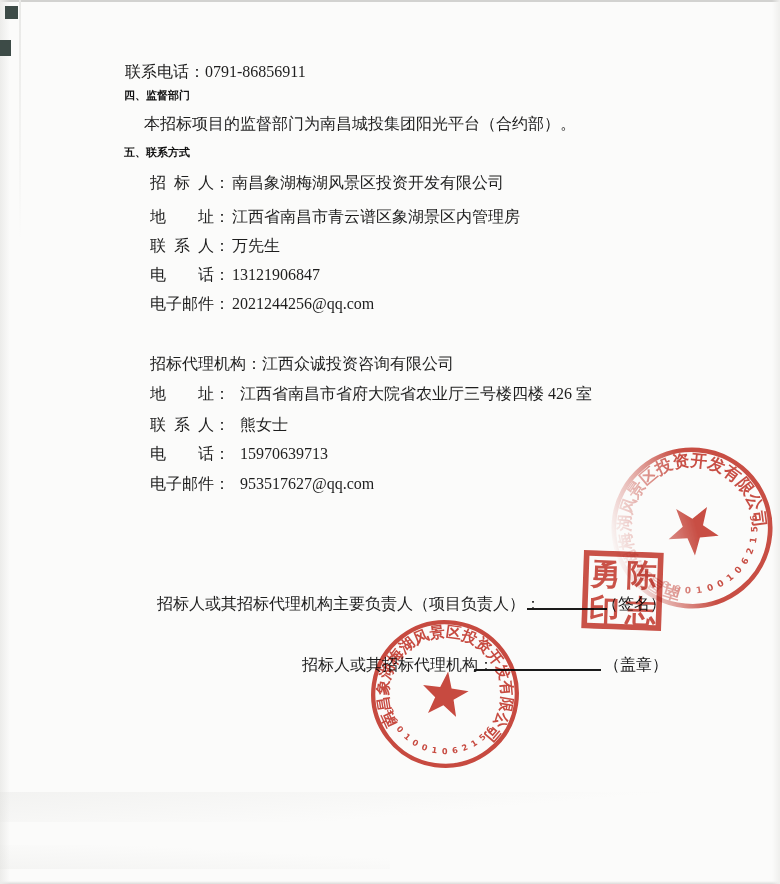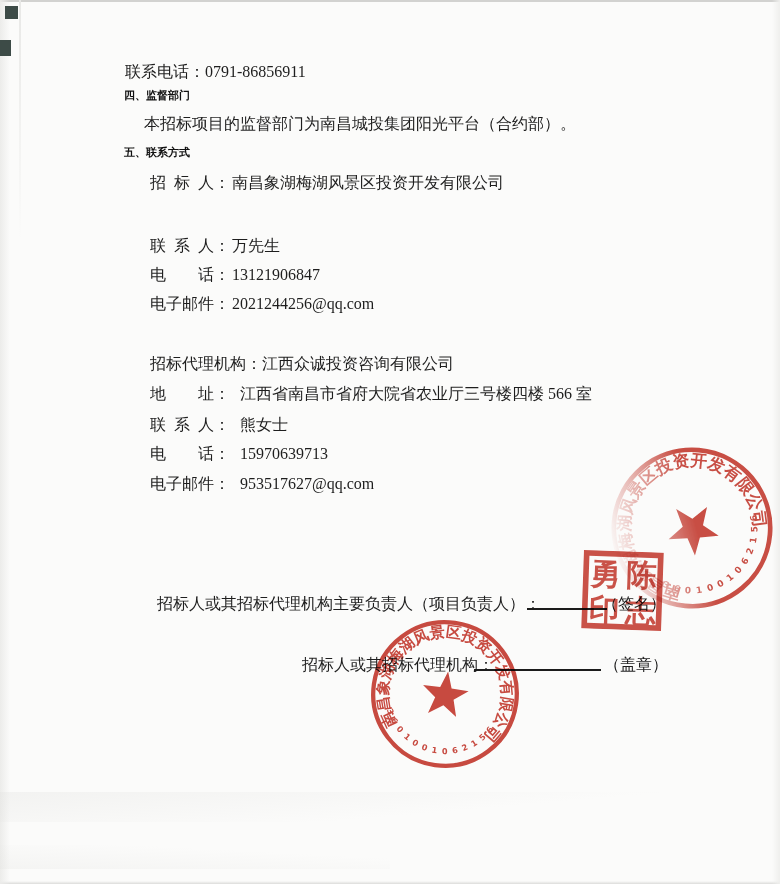--- a/index.html
+++ b/index.html
@@ -60,26 +60,27 @@
   <div class="crease-b2"></div>
   <div class="mark mark1"></div>
   <div class="mark mark2"></div>
 
   <div class="t" style="left:125px;top:62px">联系电话：0791-86856911</div>
   <div class="t h" style="left:124px;top:89px">四、监督部门</div>
   <div class="t" style="left:144px;top:114px">本招标项目的监督部门为南昌城投集团阳光平台（合约部）。</div>
   <div class="t h" style="left:124px;top:146px">五、联系方式</div>
 
   <div class="row" style="top:173px"><span class="lbl">招  标  人：</span><span class="val">南昌象湖梅湖风景区投资开发有限公司</span></div>
+  <div class="row" style="top:207px"><span class="lbl">地        址：</span><span class="val">江西省南昌市青云谱区象湖景区内管理房</span></div>
   <div class="row" style="top:236px"><span class="lbl">联  系  人：</span><span class="val">万先生</span></div>
   <div class="row" style="top:265px"><span class="lbl">电        话：</span><span class="val">13121906847</span></div>
   <div class="row" style="top:294px"><span class="lbl">电子邮件：</span><span class="val">2021244256@qq.com</span></div>
 
   <div class="row agency first" style="top:354px"><span class="lbl">招标代理机构：</span><span class="val">江西众诚投资咨询有限公司</span></div>
-  <div class="row agency" style="top:384px"><span class="lbl">地        址：</span><span class="val">江西省南昌市省府大院省农业厅三号楼四楼 566 室</span></div>
+  <div class="row agency" style="top:384px"><span class="lbl">地        址：</span><span class="val">江西省南昌市省府大院省农业厅三号楼四楼 426 室</span></div>
   <div class="row agency" style="top:415px"><span class="lbl">联  系  人：</span><span class="val">熊女士</span></div>
   <div class="row agency" style="top:444px"><span class="lbl">电        话：</span><span class="val">15970639713</span></div>
   <div class="row agency" style="top:474px"><span class="lbl">电子邮件：</span><span class="val">953517627@qq.com</span></div>
 
   <div class="t" style="left:157px;top:594px">招标人或其招标代理机构主要负责人（项目负责人）：</div>
   <div class="uline" style="left:527px;top:608px;width:80px"></div>
   <div class="t" style="left:602px;top:594px">（签名）</div>
 
   <div class="t" style="left:302px;top:655px">招标人或其招标代理机构：</div>
   <div class="uline" style="left:474px;top:669px;width:127px"></div>

